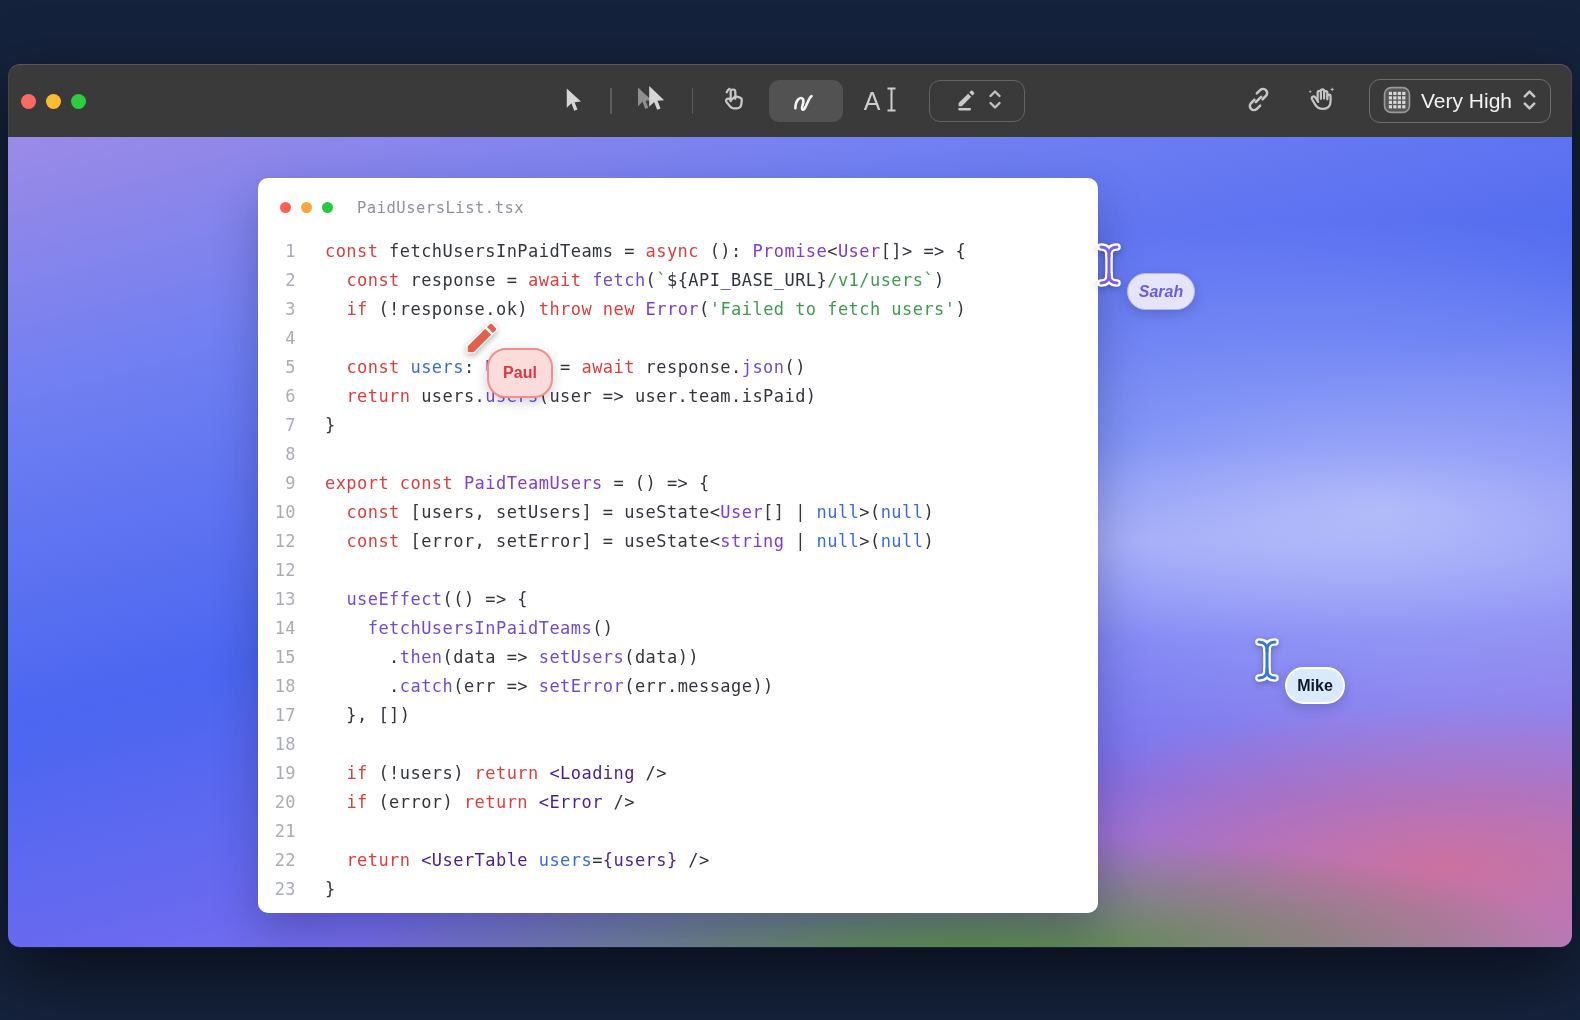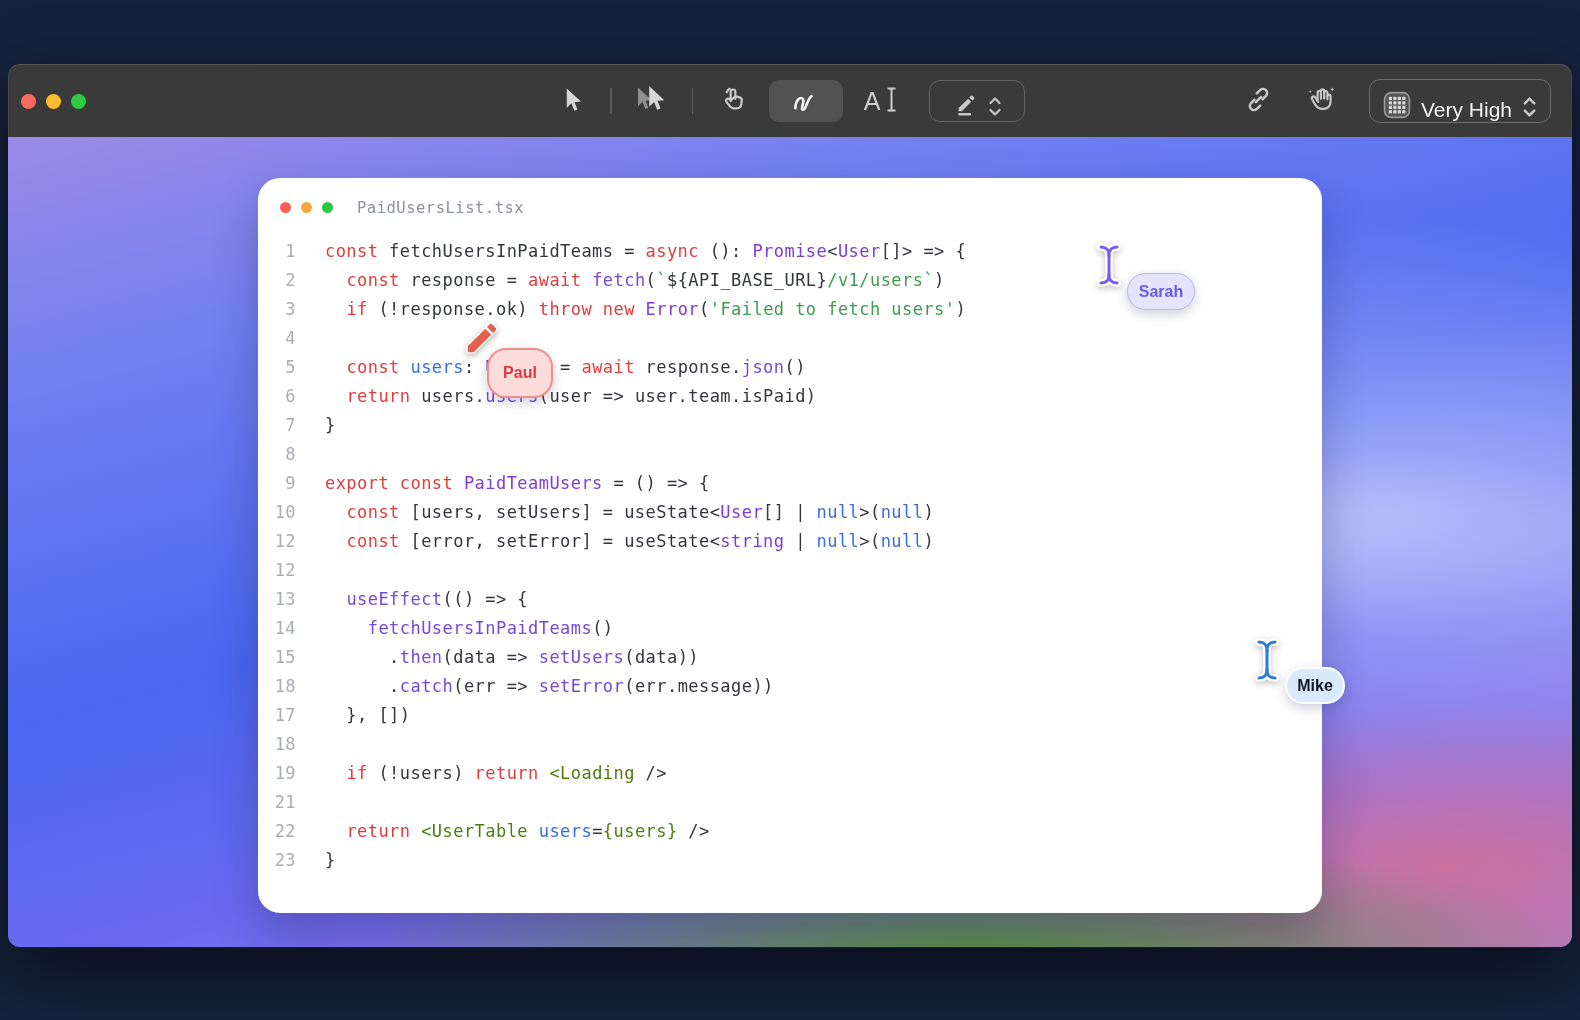--- a/index.html
+++ b/index.html
@@ -18,21 +18,21 @@
   .traffic { position:absolute; left:12px; top:0; height:100%; display:flex; align-items:center; gap:10px; }
   .tl { width:15px; height:15px; border-radius:50%; border:none; cursor:default; }
   .tl.red{ background:#f96b60; } .tl.yellow{ background:#fdbc2f; } .tl.green{ background:#2ecc40; }
 
   .tools { position:absolute; left:543px; top:0; height:100%; display:flex; align-items:center; }
   .tbtn { height:42px; display:flex; align-items:center; justify-content:center;
     background:transparent; border:none; border-radius:10px; color:#c6c6c6; }
   .tbtn.active { background:#525252; }
   .tdivider { width:1.5px; height:26px; background:#5c5c5c; margin:0 14px; }
   .ai-label { font-size:25px; color:#cdcdcd; letter-spacing:1px; margin-right:4px; }
-  .dd { display:flex; align-items:flex-end; justify-content:center; gap:8px;
+  .dd { display:flex; align-items:center; justify-content:center; gap:8px;
     border:1.5px solid #646464; border-radius:11px; background:transparent; }
   .stroke-dd { width:96px; height:42px; margin-left:16px; }
   .right-actions { position:absolute; right:20px; top:0; height:100%; display:flex; align-items:center; }
   .quality-dd { height:44px; padding:0 13px; margin-left:26px; gap:10px; border-color:#6e6e6e; }
   .quality-label { font-size:21px; color:#f2f2f2; white-space:nowrap; }
 
   
   #screen { position:relative; height:810px; border-radius:0 0 12px 12px; overflow:hidden;
     background:
       radial-gradient(40% 16% at 62% 102%, rgba(80,145,45,.95) 0%, rgba(80,145,45,0) 100%),
@@ -40,42 +40,42 @@
       radial-gradient(46% 12% at 72% 50%, rgba(255,255,255,.22) 0%, rgba(255,255,255,0) 100%),
       radial-gradient(52% 36% at 88% 46%, rgba(176,187,250,.9) 0%, rgba(176,187,250,0) 100%),
       linear-gradient(165deg, #9b8ae6 0%, #6f7ff2 22%, #4b66f0 48%, #6a6af0 68%, #8f74e6 84%, #b07fd0 100%);
   }
   #screen::before { content:''; position:absolute; inset:0; pointer-events:none;
     background:linear-gradient(174deg, #bd93e0 0%, #c495d4 7%, #dd8da2 12%, #f3755f 20%, #f4705c 31%, #ee5243 35%, #1d6e35 40%, #176739 53%, #2f842 0%, #17673a 56%, #44922a 66%, #67a81f 80%, #7ab133 100%);
     -webkit-mask:linear-gradient(100deg, #000 17%, transparent 56%);
             mask:linear-gradient(100deg, #000 17%, transparent 56%); }
 
   
-  #code-window { position:absolute; left:250px; top:41px; width:1064px; height:735px;
-    background:#ffffff; border-radius:22px; box-shadow:0 20px 45px rgba(20,20,60,.28); }
+  #code-window { position:absolute; left:250px; top:41px; width:840px; height:735px;
+    background:#ffffff; border-radius:10px; box-shadow:0 20px 45px rgba(20,20,60,.28); }
   .editor-titlebar { position:relative; height:58px; }
   .etl { position:absolute; top:24px; width:11px; height:11px; border-radius:50%; border:none; }
   .etl.red{ left:22px; background:#ff5f57; } .etl.yellow{ left:43px; background:#f5a93c; } .etl.green{ left:64px; background:#28c840; }
   .editor-title { position:absolute; left:99px; top:21px; font-family:"DejaVu Sans Mono", monospace;
     font-size:15.5px; color:#8d929b; letter-spacing:.5px; }
 
   .code { font-family:"DejaVu Sans Mono", monospace; font-size:17px; letter-spacing:.45px; }
   .code-line { display:flex; height:29px; align-items:center; }
   .ln { width:38px; text-align:right; color:#a9adb4; flex:none; }
   .lc { padding-left:29px; white-space:pre; color:#33363d; }
   .tk-kw{ color:#e03d3d; } .tk-ty{ color:#7f3cd6; } .tk-fn{ color:#7448d8; }
-  .tk-st{ color:#3f9b4e; } .tk-tg{ color:#4d7c0f; } .tk-bl{ color:#3a6ce0; } .tk-pl{ color:#33363d; }
+  .tk-st{ color:#3f9b4e; } .tk-tg{ color:#4c1d95; } .tk-bl{ color:#3a6ce0; } .tk-pl{ color:#33363d; }
 
   
   .collab { position:absolute; }
   .badge { position:absolute; display:flex; align-items:center; justify-content:center;
     border-radius:19px; font-weight:bold; font-size:16px;
     box-shadow:0 4px 12px rgba(30,30,80,.22); }
   .badge.sarah { left:1119px; top:136px; width:68px; height:37px;
-    background:#e6e4fd; border:1.5px solid #b9b3f2; color:#6a5ce0; }
+    background:#e6e4fd; border:1.5px solid #b9b3f2; color:#6a5ce0;font-style:italic; }
   .badge.paul  { left:479px;  top:211px; width:66px; height:50px;
     background:#fcdcda; border:2px solid #f0908a; color:#d93a44; }
   .badge.mike  { left:1277px; top:530px; width:60px; height:37px;
     background:#d9eafc; border:2px solid #ffffff; color:#0f172a; }
   .ibeam { position:absolute; filter:drop-shadow(0 2px 3px rgba(0,0,0,.25)); }
   .ibeam.sarah { left:1088px; top:105px; }
   .ibeam.mike  { left:1246px; top:500px; }
   .pencil-cursor { position:absolute; left:455px; top:182px;
     filter:drop-shadow(0 2px 3px rgba(0,0,0,.3)); }
 </style>
@@ -283,20 +283,24 @@
           </div>
           <div class="code-line">
             <span class="ln">18</span>
             <span class="lc"></span>
           </div>
           <div class="code-line">
             <span class="ln">19</span>
             <span class="lc"><span class="tk-pl">  </span><span class="tk-kw">if </span><span class="tk-pl">(!users) </span><span class="tk-kw">return </span><span class="tk-tg">&lt;Loading</span><span class="tk-pl"> /&gt;</span></span>
           </div>
           <div class="code-line">
+            <span class="ln">20</span>
+            <span class="lc"><span class="tk-pl">  </span><span class="tk-kw">if </span><span class="tk-pl">(error) </span><span class="tk-kw">return </span><span class="tk-tg">&lt;Error</span><span class="tk-pl"> /&gt;</span></span>
+          </div>
+          <div class="code-line">
             <span class="ln">21</span>
             <span class="lc"></span>
           </div>
           <div class="code-line">
             <span class="ln">22</span>
             <span class="lc"><span class="tk-pl">  </span><span class="tk-kw">return </span><span class="tk-tg">&lt;UserTable </span><span class="tk-bl">users</span><span class="tk-pl">=</span><span class="tk-tg">{users}</span><span class="tk-pl"> /&gt;</span></span>
           </div>
           <div class="code-line">
             <span class="ln">23</span>
             <span class="lc"><span class="tk-pl">}</span></span>

